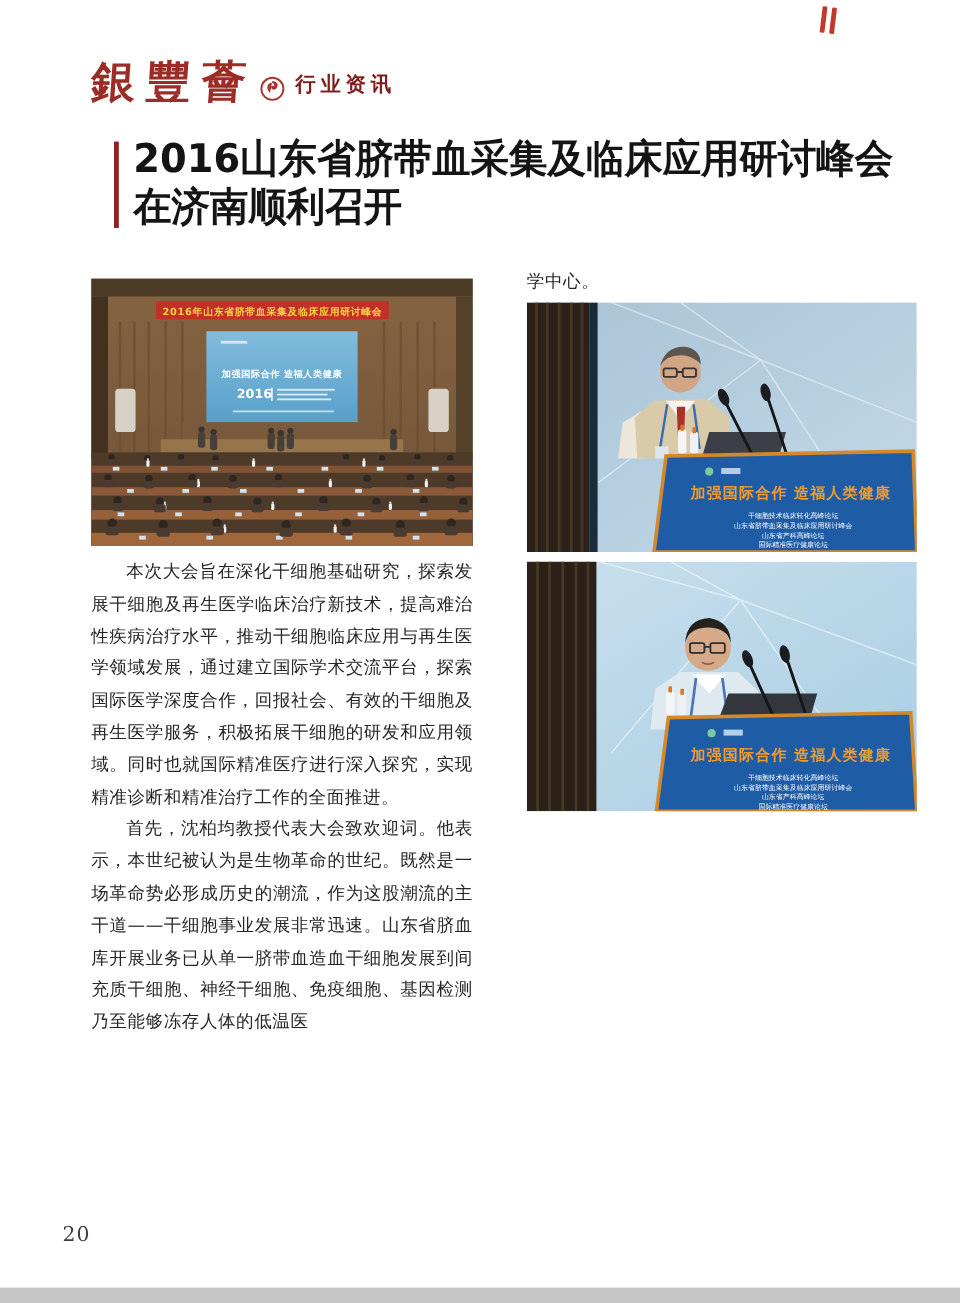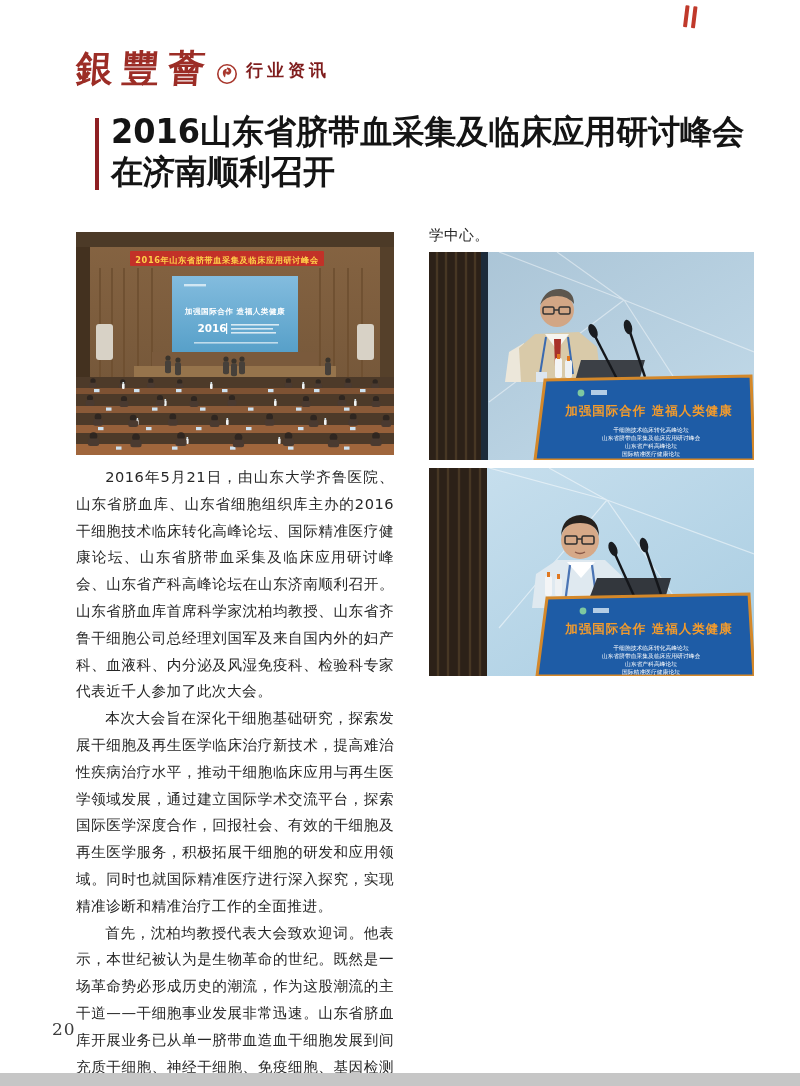--- a/index.html
+++ b/index.html
@@ -22,21 +22,21 @@
   
   .title-block{position:absolute;left:76px;top:112px;width:660px;margin-left:19px;}
   .title-bar{position:absolute;left:0;top:6px;width:4px;height:72px;background:#8e2023;}
   .title-text{
     margin-left:16px;font-size:33px;line-height:40px;font-weight:bold;color:#141414;
     letter-spacing:0px;transform:scaleX(.97);transform-origin:left top;white-space:nowrap;
   }
   
   .col{position:absolute;}
   .col-left{left:76px;top:232px;width:318px;}
-  .col-right{left:429px;top:222px;width:325px;}
+  .col-right{left:439px;top:222px;width:325px;}
   .body-text{font-size:14.6px;line-height:26.8px;color:#262626;text-align:justify;letter-spacing:.5px;}
   .body-text p{margin:0;text-indent:2em;}
   .body-text p.noindent{text-indent:0;}
   .photo{display:block;}
   .photo-hall{margin-bottom:9px;}
   .photo-a{margin-top:3px;margin-bottom:8px;}
   .photo-b{margin-top:4px;margin-bottom:11px;}
   
   .page-number{
     position:absolute;left:52px;top:1019px;font-family:"DejaVu Serif","Liberation Serif",serif;
@@ -216,21 +216,20 @@
           <use href="#head" x="48" y="1"></use>
           <use href="#head" x="84" y="0"></use>
         <use href="#head" x="130" y="1"></use>
           <use href="#head" x="170" y="0"></use>
           <use href="#head" x="206" y="1"></use>
         <use href="#head" x="240" y="0"></use>
       </g>
     </svg>
 
     <div class="body-text">
-      <p>2016年5月21日，由山东大学齐鲁医院、山东省脐血库、山东省细胞组织库主办的2016干细胞技术临床转化高峰论坛、国际精准医疗健康论坛、山东省脐带血采集及临床应用研讨峰会、山东省产科高峰论坛在山东济南顺利召开。山东省脐血库首席科学家沈柏均教授、山东省齐鲁干细胞公司总经理刘国军及来自国内外的妇产科、血液科、内分泌及风湿免疫科、检验科专家代表近千人参加了此次大会。</p>
       <p>本次大会旨在深化干细胞基础研究，探索发展干细胞及再生医学临床治疗新技术，提高难治性疾病治疗水平，推动干细胞临床应用与再生医学领域发展，通过建立国际学术交流平台，探索国际医学深度合作，回报社会、有效的干细胞及再生医学服务，积极拓展干细胞的研发和应用领域。同时也就国际精准医疗进行深入探究，实现精准诊断和精准治疗工作的全面推进。</p>
       <p>首先，沈柏均教授代表大会致欢迎词。他表示，本世纪被认为是生物革命的世纪。既然是一场革命势必形成历史的潮流，作为这股潮流的主干道——干细胞事业发展非常迅速。山东省脐血库开展业务已从单一脐带血造血干细胞发展到间充质干细胞、神经干细胞、免疫细胞、基因检测乃至能够冻存人体的低温医</p>
     </div>
   </div>
 
   <div class="col col-right">
     <div class="body-text">
       <p class="noindent">学中心。</p>
     </div>
 

